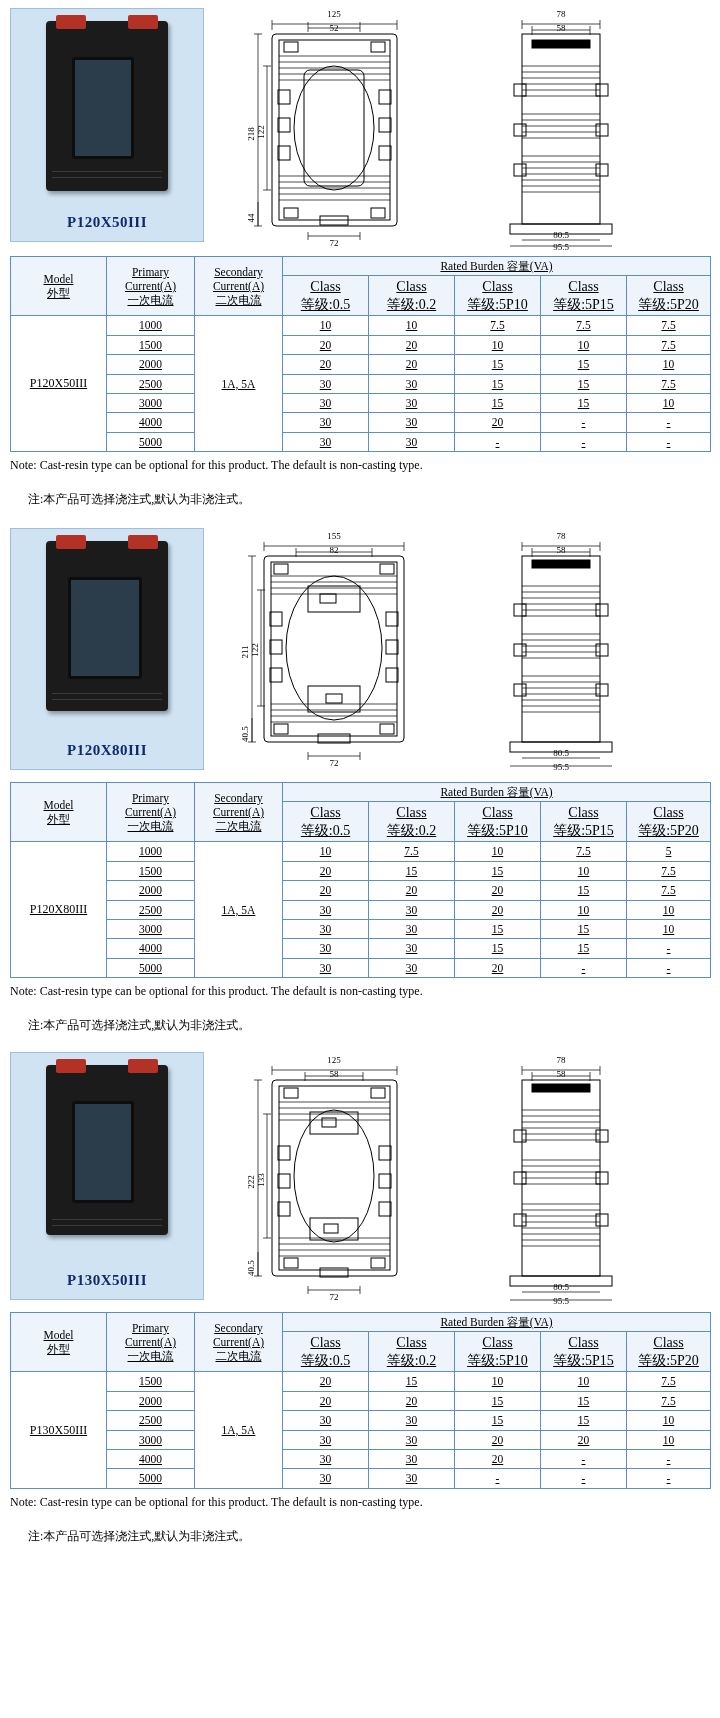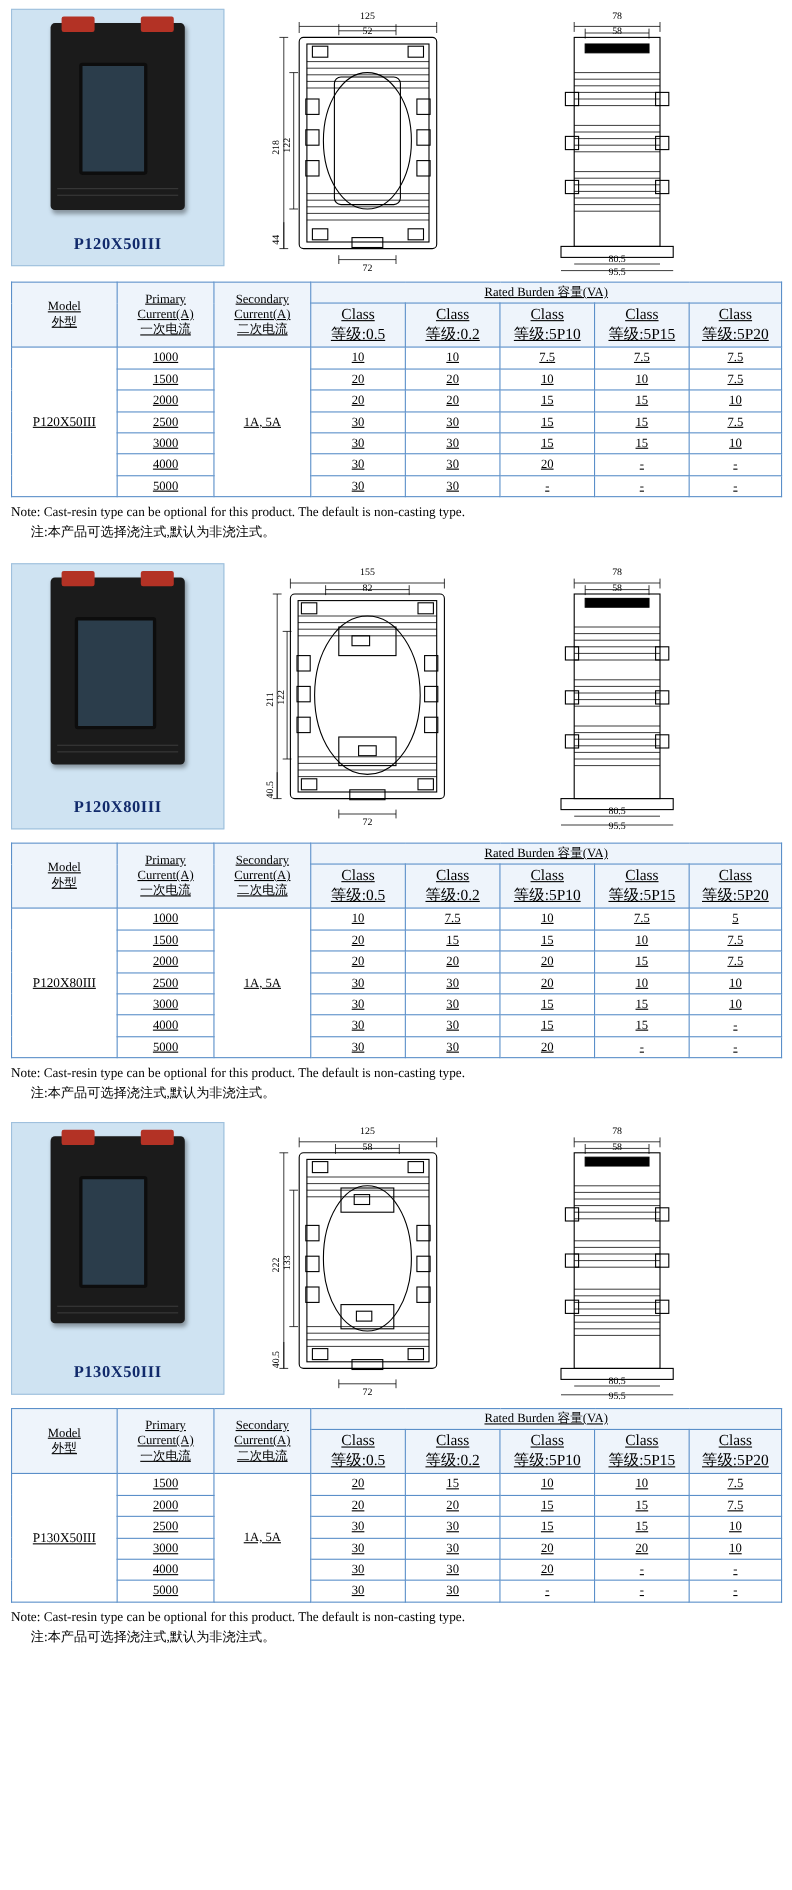--- a/index.html
+++ b/index.html
@@ -102,21 +102,21 @@
     background:#eef4fb;
     font-weight:normal;
   }
   .hdr-sub{font-size:14px;}
   .model-cell{font-size:12px;}
   .note{
     margin:4px 10px 0 10px;
     font-size:12px;
   }
   .note div{line-height:1.5;}
-  .note .cn{margin-left:18px;}
+  .note .cn{margin-left:18px;margin-top:16px;}
 
   .watermark{
     position:absolute;
     left:300px;
     top:1628px;
     font-size:54px;
     font-weight:bold;
     color:#6a6a6a;
     opacity:.85;
     font-family:"Liberation Serif", serif;

